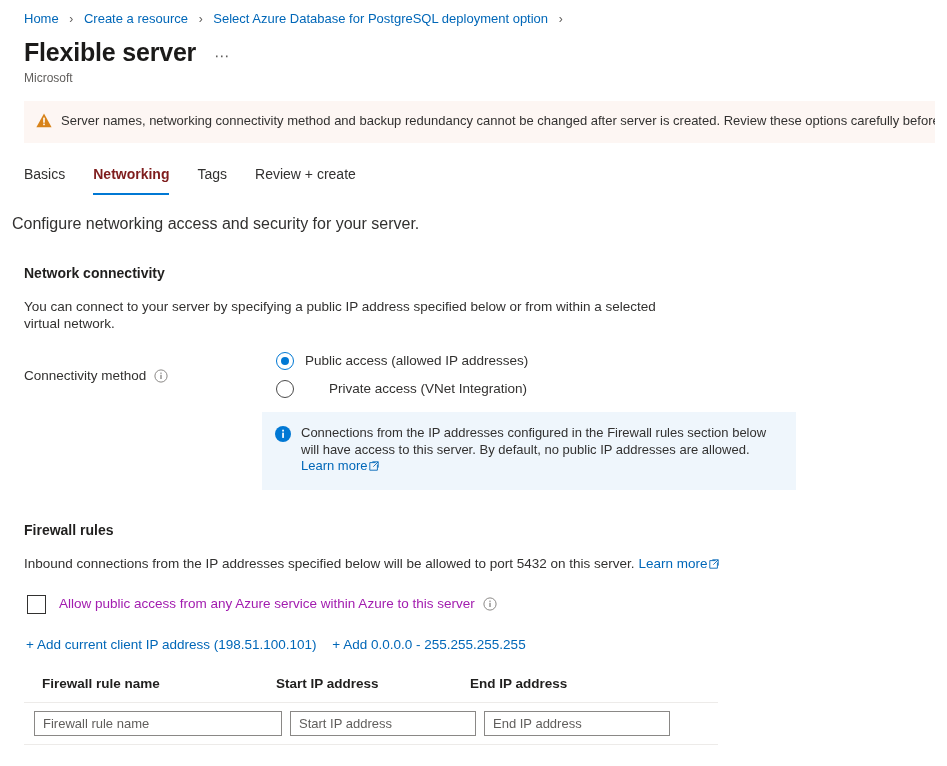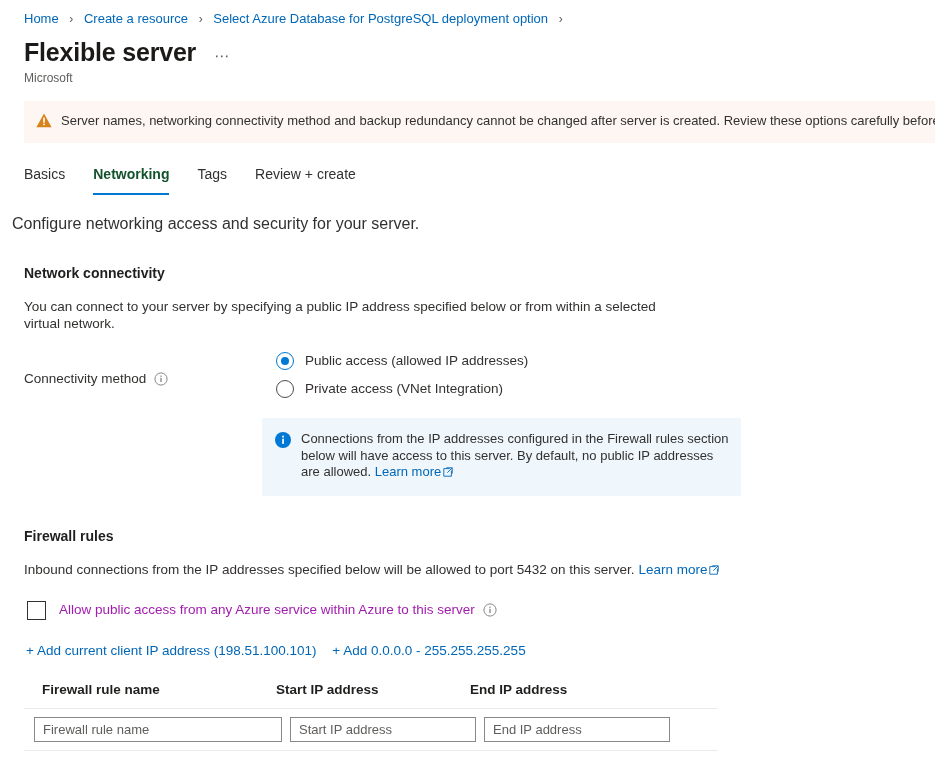--- a/index.html
+++ b/index.html
@@ -97,21 +97,21 @@
     line-height: 19px;
     color: #323130;
     padding: 0 0 9px 0;
     margin-right: 28px;
     cursor: pointer;
     border-bottom: 2px solid transparent;
   }
   .tab.selected {
     font-weight: 600;
     border-bottom: 2px solid #0078d4;
-    color: #14532d;
+    color: #7f1d1d;
   }
 
   .subtitle {
     margin: 20px 0 0 12px;
     font-size: 16px;
     line-height: 18px;
     color: #323130;
   }
 
   
@@ -148,21 +148,21 @@
     margin-left: 8px;
     display: inline-flex;
   }
   .radio-group { padding-top: 0; }
   .radio-opt {
     display: flex;
     align-items: center;
     margin-bottom: 10px;
     cursor: pointer;
   }
-  .radio-opt:last-child { margin-bottom: 6px; }
+  .radio-opt:last-child { margin-bottom: 0; gap: 24px; }
   .radio-mark {
     width: 18px;
     height: 18px;
     border-radius: 50%;
     border: 1.5px solid #0078d4;
     box-sizing: border-box;
     margin-right: 11px;
     flex: 0 0 auto;
     position: relative;
     background: #fff;
@@ -181,21 +181,21 @@
   }
   .radio-label {
     font-size: 13.5px;
     line-height: 18px;
     color: #323130;
   }
 
   
   .info-box {
     margin: 14px 0 0 262px;
-    width: 479px;
+    width: 534px;
     background: #eff6fc;
     display: flex;
     align-items: flex-start;
     padding: 13px 12px 14px 13px;
     box-sizing: border-box;
   }
   .info-box-icon {
     flex: 0 0 auto;
     margin-right: 10px;
     margin-top: 1px;

